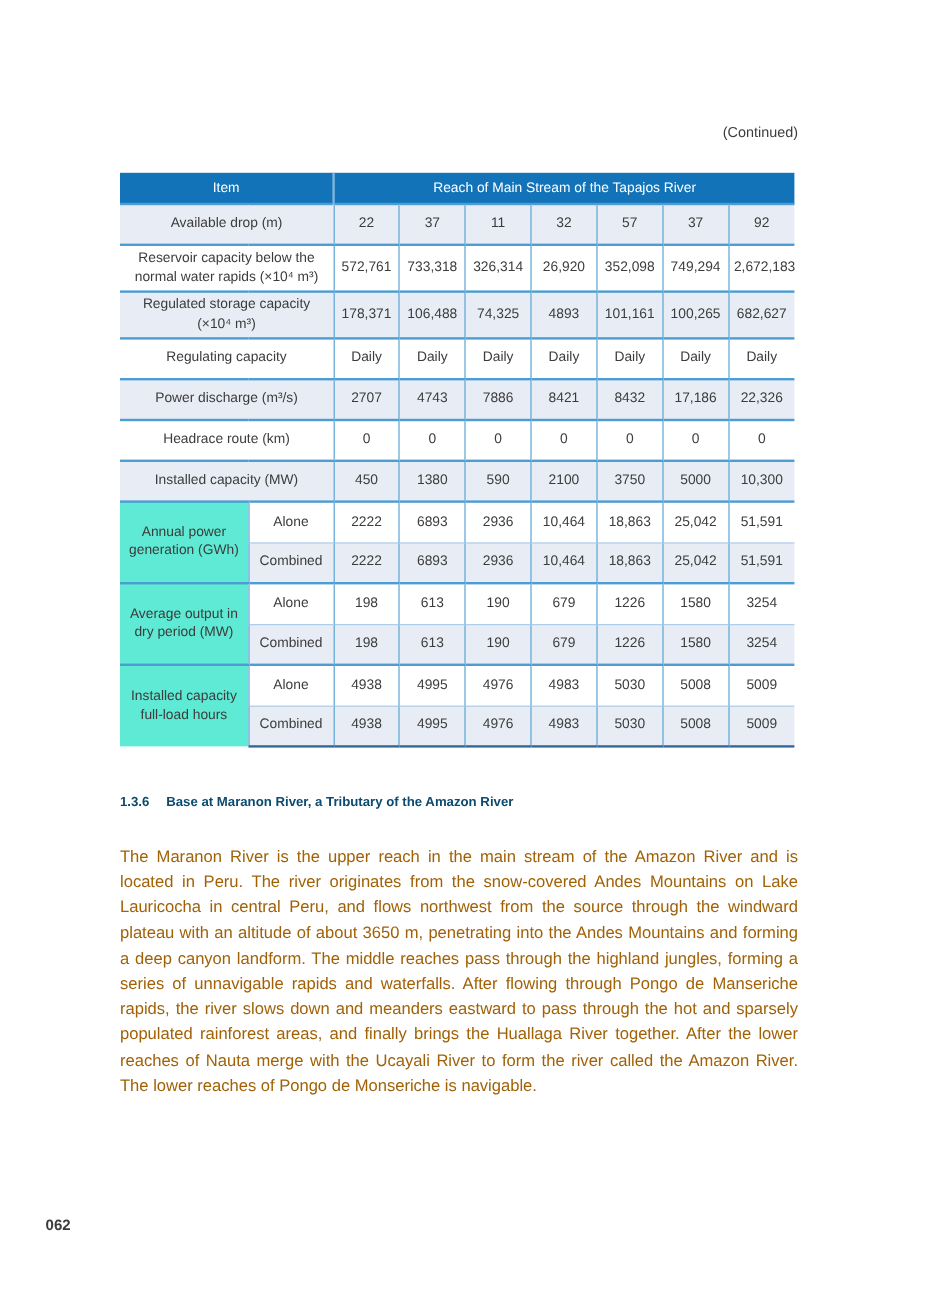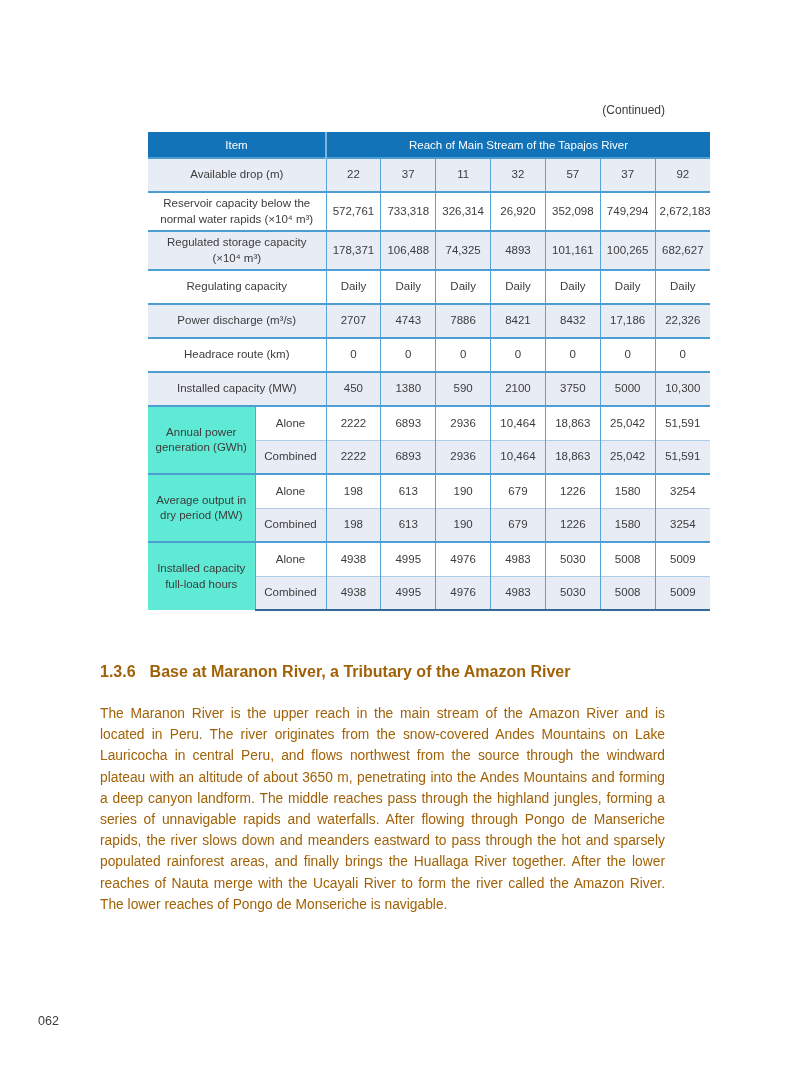--- a/index.html
+++ b/index.html
@@ -20,23 +20,23 @@
     font-family: "Liberation Sans", sans-serif;
     color: var(--text-color);
     position: relative;
     overflow: hidden;
   }
   .continued {
     position: absolute; top: 103px; right: 128px;
     font-size: 12px; color: var(--text-color); margin-left: 15px;
   }
   table.data-table {
-    position: absolute; left: 100px; top: 132px;
+    position: absolute; left: 100px; top: 144px;
     width: 562px; border-collapse: collapse; table-layout: fixed;
-    font-size: 11.5px; color: var(--text-color); margin-left: 48px;
+    font-size: 11.5px; color: var(--text-color);
   }
   table.data-table col.c-label { width: 107px; }
   table.data-table col.c-sublabel { width: 71px; }
   thead th {
     background: var(--table-header-bg); color: var(--table-header-text);
     font-weight: normal; font-size: 11.5px; height: 26px;
     text-align: center; vertical-align: middle;
   }
   thead th.reach-h { border-left: 2px solid var(--header-divider); }
   tbody td {
@@ -46,31 +46,31 @@
     background: #fff;
     line-height: 1.35;
   }
   tbody tr.minor td { border-top: 1px solid var(--line-minor); }
   tbody tr.shade td { background: var(--row-shade-bg); }
   tbody td.val, tbody td.sublabel { border-left: 1px solid var(--line-vert); }
   tbody tr:last-child td { border-bottom: 2px solid var(--line-bottom); }
   tbody td.group-label { background: #5eead4; }
   .section-heading {
     position: absolute; left: 100px; top: 663px; width: 565px;
-    font-size: 16px; font-weight: bold; color: #a16207;
+    font-size: 11px; font-weight: bold; color: #0c4a6e;
   }
   .section-heading .sec-num { margin-right: 14px; }
   .body-text {
     position: absolute; left: 100px; top: 703px; width: 565px;
     font-size: 13.8px; line-height: 21.2px; text-align: justify;
     color: #a16207;
   }
   .page-number {
     position: absolute; left: 38px; top: 1014px;
-    font-size: 12.5px; color: var(--text-color);
+    font-size: 12.5px; color: var(--text-color); font-weight: bold;
   }
 </style>
 </head>
 <body>
 
 <div class="continued">(Continued)</div>
 
 <table class="data-table">
   <colgroup>
     <col class="c-label">

